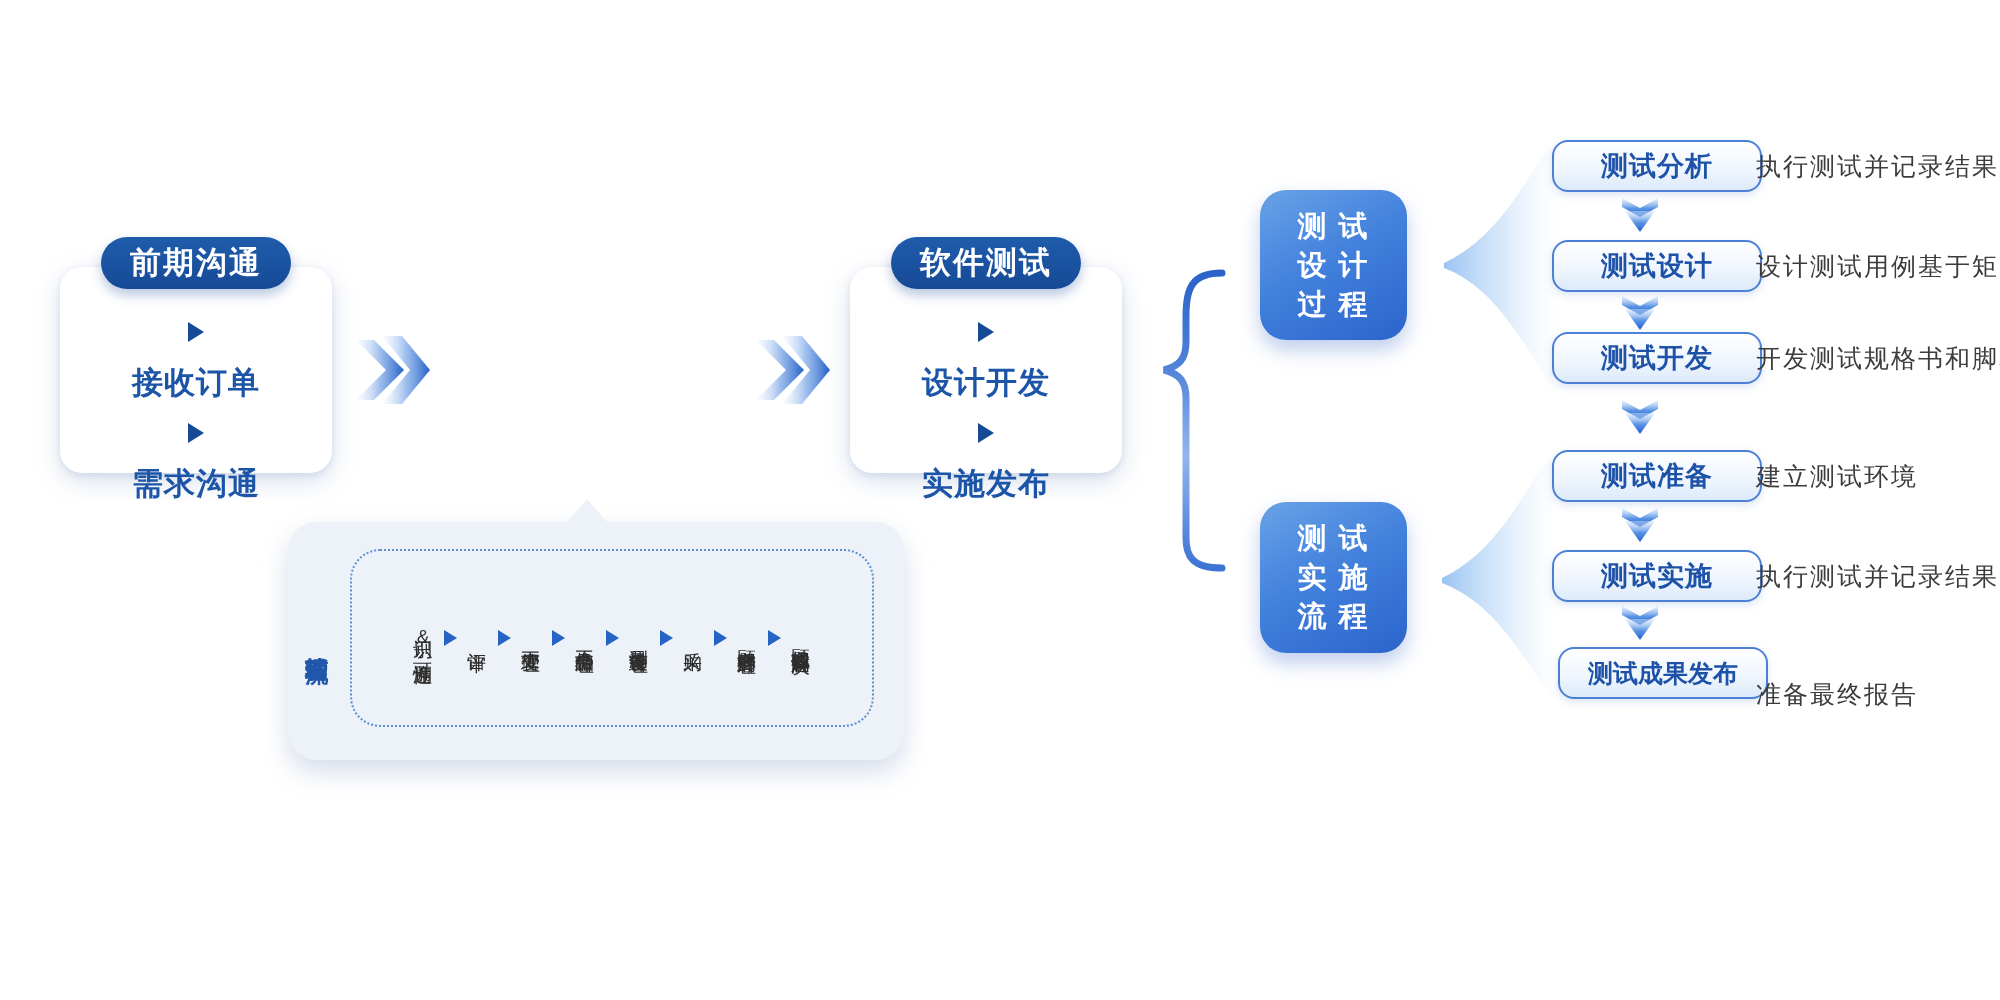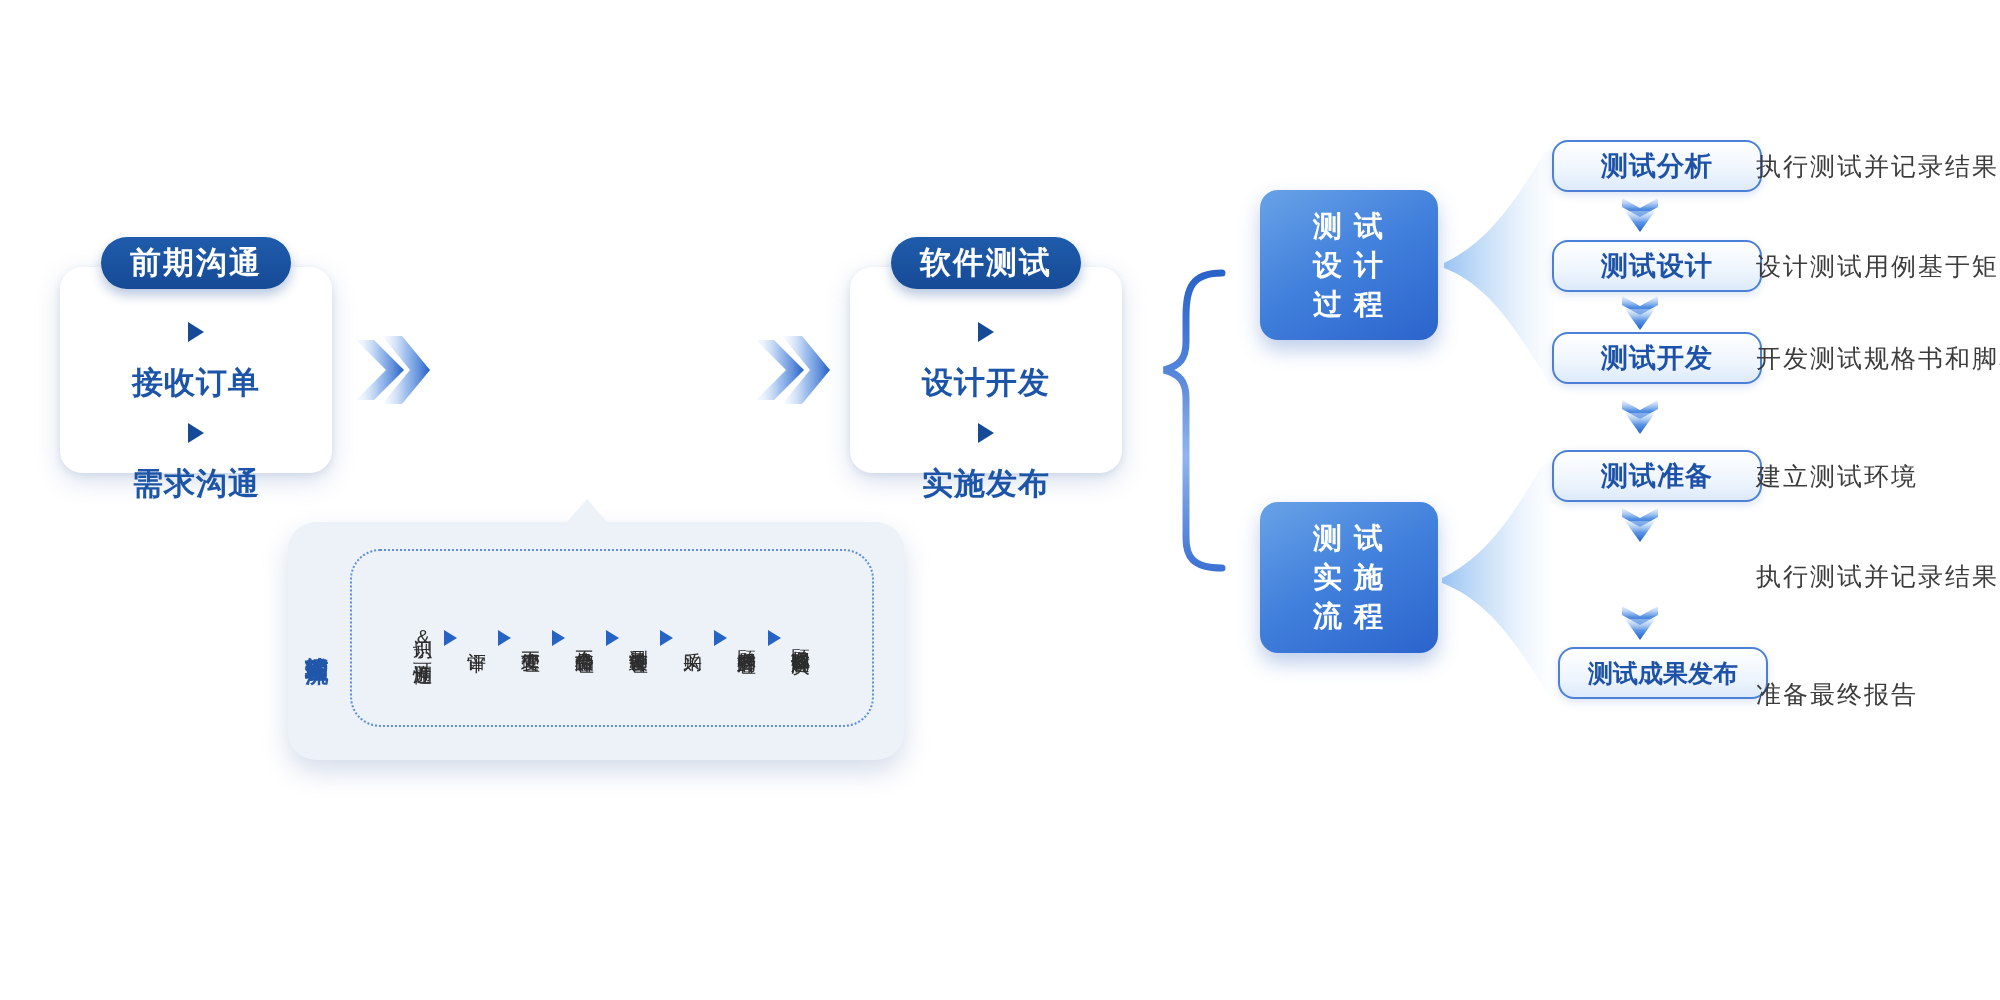--- a/index.html
+++ b/index.html
@@ -66,21 +66,21 @@
   }
   .aux-tri {
     flex:none; width:0; height:0;
     border-left:13px solid #2563c4;
     border-top:8px solid transparent; border-bottom:8px solid transparent;
   }
 
   
   .brace { position:absolute; left:1140px; top:250px; width:100px; height:340px; }
   .pbox {
-    position:absolute; width:178px; border-radius:18px;
+    position:absolute; width:147px; border-radius:26px;
     background:linear-gradient(150deg,#68a2e7 0%,#4180dc 48%,#2b64cc 100%);
     box-shadow:0 10px 20px rgba(70,115,200,.35);
     color:#ffffff; font-weight:bold; font-size:29px; letter-spacing:2px;
     line-height:39px; display:flex; flex-direction:column;
     align-items:center; justify-content:center; text-align:center;
   }
   .pbox.p1 { left:1260px; top:190px; height:150px; }
   .pbox.p2 { left:1260px; top:502px; height:151px; }
   .funnel { position:absolute; }
   .fu1 { left:1440px; top:145px; width:118px; height:250px; }
@@ -233,20 +233,21 @@
   <div class="step-pill sp3">测试开发</div>
   <svg class="down-arrow da3" viewBox="0 0 40 37">
     <path d="M2,0 L20,10 L38,0 L38,9 L20,19 L2,9 Z" fill="url(#gDown)"></path>
     <path d="M5,13 L35,13 L20,34 Z" fill="url(#gDown)"></path>
   </svg>
   <div class="step-pill sp4">测试准备</div>
   <svg class="down-arrow da4" viewBox="0 0 40 37">
     <path d="M2,0 L20,10 L38,0 L38,9 L20,19 L2,9 Z" fill="url(#gDown)"></path>
     <path d="M5,13 L35,13 L20,34 Z" fill="url(#gDown)"></path>
   </svg>
+  <div class="step-pill sp5">测试实施</div>
   <svg class="down-arrow da5" viewBox="0 0 40 37">
     <path d="M2,0 L20,10 L38,0 L38,9 L20,19 L2,9 Z" fill="url(#gDown)"></path>
     <path d="M5,13 L35,13 L20,34 Z" fill="url(#gDown)"></path>
   </svg>
   <div class="step-pill sp6 small">测试成果发布</div>
 
   <div class="step-desc sd1">执行测试并记录结果</div>
   <div class="step-desc sd2">设计测试用例基于矩阵</div>
   <div class="step-desc sd3">开发测试规格书和脚本</div>
   <div class="step-desc sd4">建立测试环境</div>

